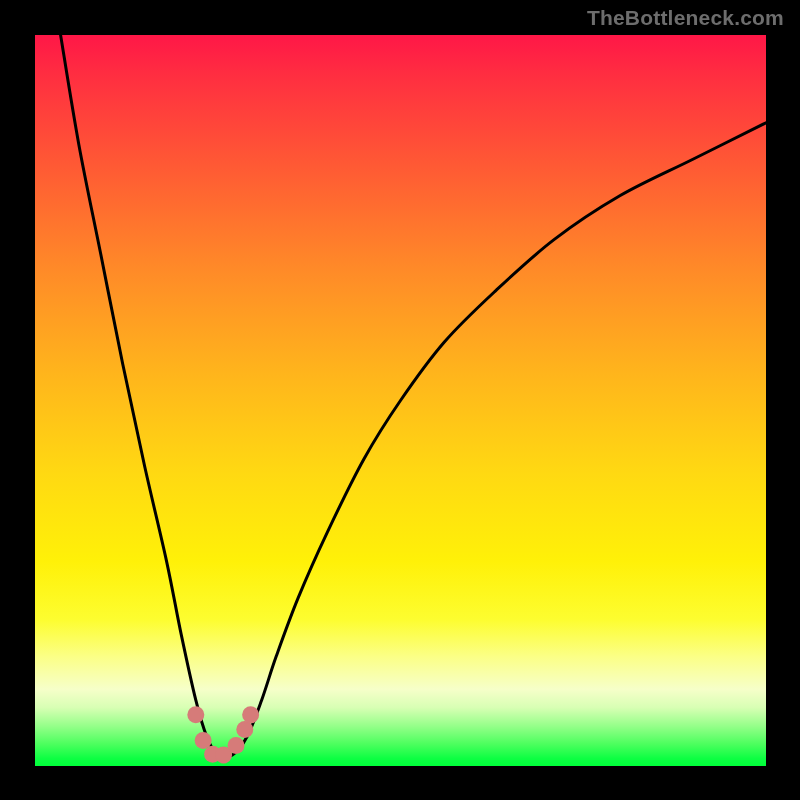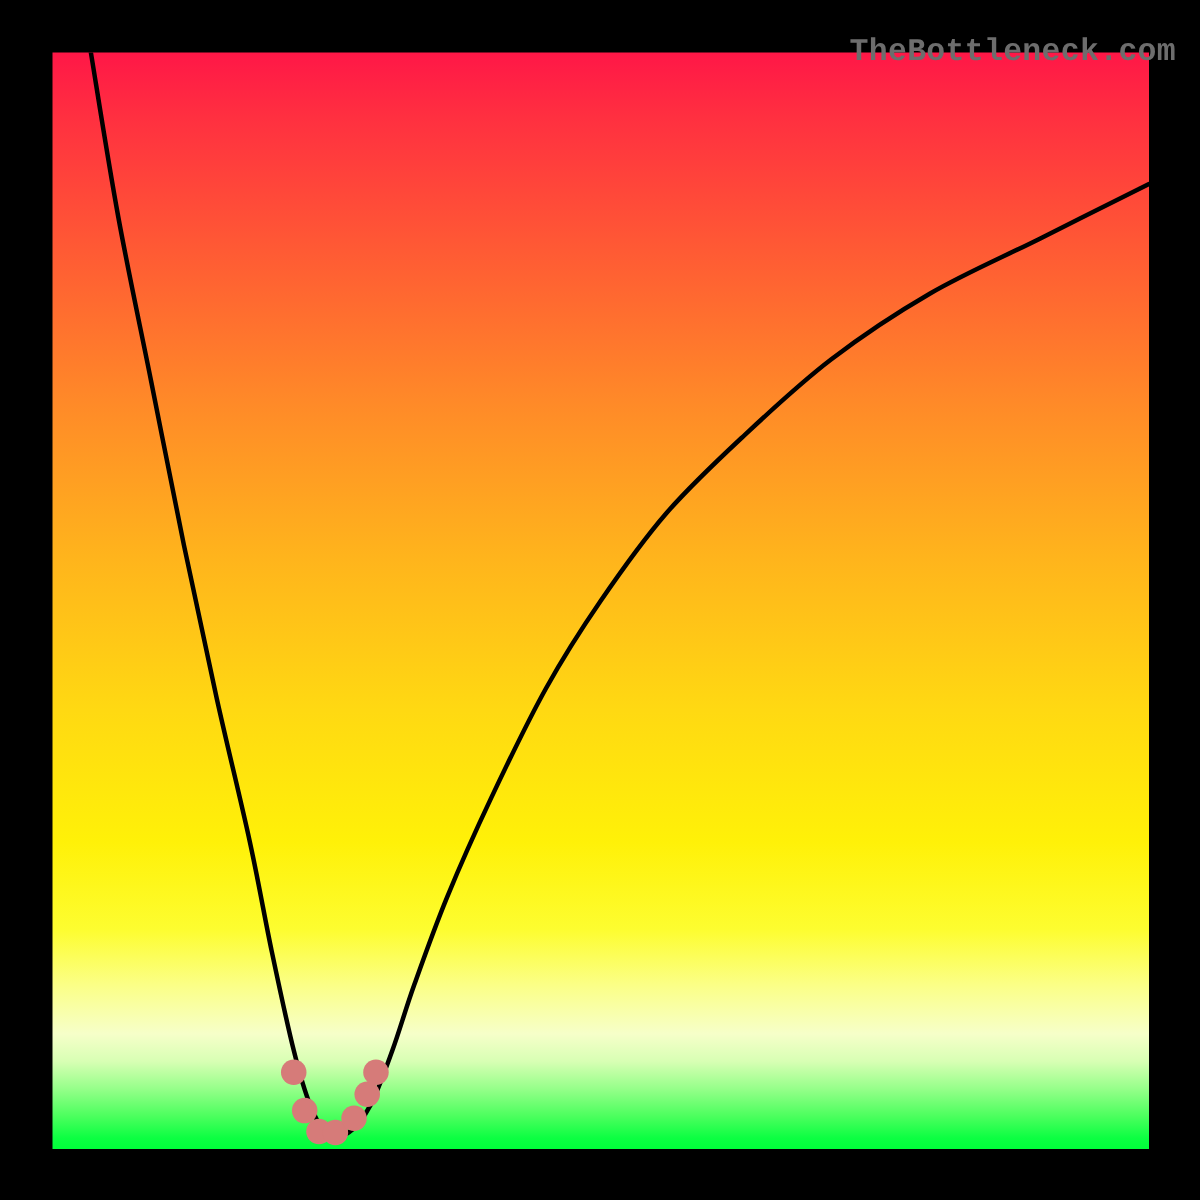--- a/index.html
+++ b/index.html
@@ -36,23 +36,23 @@
       #fbff86 85%,
       #f6ffc9 89.5%,
       #d8ffb4 92%,
       #96ff8a 94.5%,
       #4cff5e 97%,
       #0cff42 99%,
       #00ff3a 100%);
   }
   .watermark {
     position: absolute;
-    top: 24px;
+    top: 6px;
     right: 16px;
-    font-family: Liberation Mono, monospace;
+    font-family: Liberation Sans, sans-serif;
     font-size: 21px;
     font-weight: 600;
     color: #6d6d6d;
     letter-spacing: 0.2px;
     user-select: none;
   }
   svg {
     position: absolute;
     left: 0;
     top: 0;

